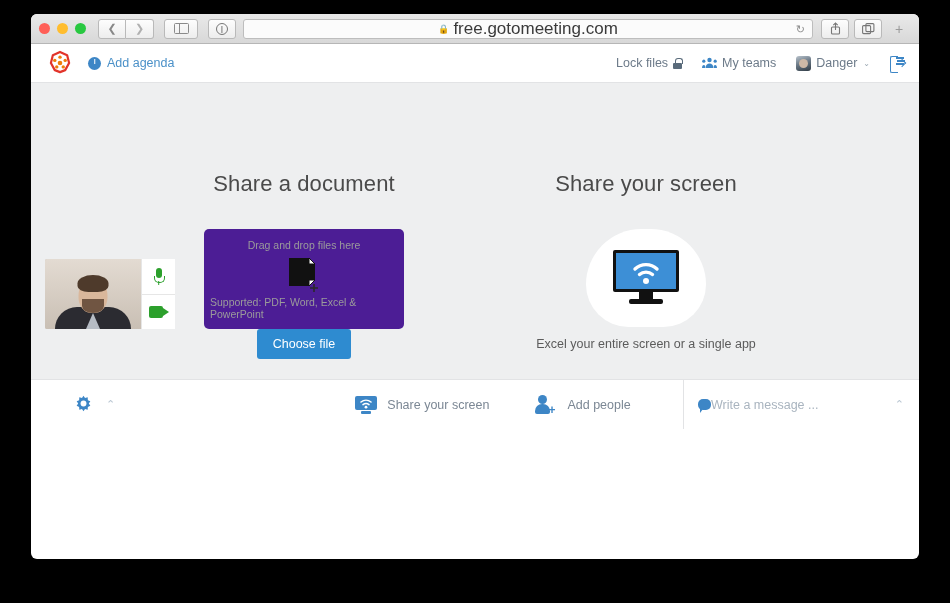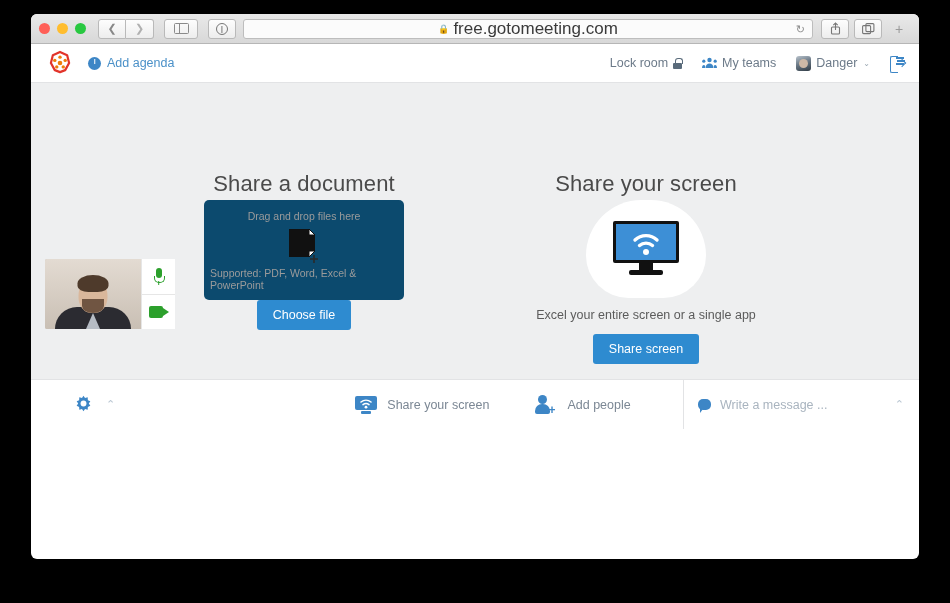--- a/index.html
+++ b/index.html
@@ -201,29 +201,29 @@
     justify-content: center;
     gap: 62px;
   }
 
   .panel { width: 280px; display: flex; flex-direction: column; align-items: center; }
 
   .panel-title {
     font-size: 22px;
     font-weight: 400;
     color: #4a4a4a;
-    margin-bottom: 3px;
+    margin-bottom: 32px;
     letter-spacing: 0.1px;
   }
 
   
   .dropzone {
     width: 200px;
     height: 100px;
-    background: #0c4a6e;
+    background: #4c1d95;
     border-radius: 5px;
     display: flex;
     flex-direction: column;
     align-items: center;
     justify-content: space-between;
     padding: 10px 6px 9px;
     cursor: pointer;
   }
   .dz-top { font-size: 10.5px; color: #9b9b9b; }
   .dz-bottom { font-size: 10.5px; color: #9b9b9b; }
@@ -386,21 +386,21 @@
     position:absolute; left:0px; top:9px; width:15px; height:10px;
     background:#3d86c6; border-radius:7px 7px 2px 2px;
   }
   .pa-plus {
     position:absolute; right:0px; bottom:0px; width:9px; height:9px;
     color:#3d86c6; font-size: 12px; line-height: 8px; font-weight: bold;
   }
 
   .bb-right {
     width: 235px;
-    display: flex; align-items: center; gap: 9px;
+    display: flex; align-items: center; 
     padding: 0 15px 0 14px;
   }
   .chat-bubble {
     width: 13px; height: 11px; background:#3d86c6; border-radius:5px;
     position: relative; flex-shrink: 0;
   }
   .chat-bubble:after {
     content:""; position:absolute; left:2px; bottom:-3px;
     border-style:solid; border-width:4px 3px 0 0;
     border-color:#3d86c6 transparent transparent transparent;
@@ -486,21 +486,21 @@
       <div class="add-agenda">
         <span class="agenda-icon"></span>
         <span>Add agenda</span>
       </div>
 
       <div class="header-spacer"></div>
 
       <div class="header-actions">
 
         <div class="hdr-item">
-          <span class="lbl">Lock room</span>
+          <span class="lbl">Lock files</span>
           <span class="lock-ic"></span>
         </div>
 
         <div class="hdr-item">
           <svg width="15" height="12" viewBox="0 0 15 12">
             <circle cx="7.5" cy="3" r="2.2" fill="#3d86c6"></circle>
             <path d="M3.6 11 C3.6 8.2 5.2 6.6 7.5 6.6 C9.8 6.6 11.4 8.2 11.4 11 Z" fill="#3d86c6"></path>
             <circle cx="1.8" cy="4.2" r="1.6" fill="#3d86c6"></circle>
             <circle cx="13.2" cy="4.2" r="1.6" fill="#3d86c6"></circle>
             <path d="M0 11 C0 9 0.8 8 1.8 8 C2.4 8 2.9 8.4 3.2 9 L3.2 11 Z" fill="#3d86c6"></path>
@@ -553,21 +553,20 @@
               <rect x="5" y="5" width="60" height="36" fill="#3d8fd6"></rect>
               <rect x="28" y="44" width="14" height="9" fill="#111111"></rect>
               <rect x="18" y="51" width="34" height="5" rx="2" fill="#111111"></rect>
               <path d="M24 21 A16 16 0 0 1 46 21" fill="none" stroke="#ffffff" stroke-width="3.4" stroke-linecap="round"></path>
               <path d="M28.5 26.5 A10 10 0 0 1 41.5 26.5" fill="none" stroke="#ffffff" stroke-width="3.4" stroke-linecap="round"></path>
               <circle cx="35" cy="33" r="3" fill="#ffffff"></circle>
             </svg>
           </div>
 
           <div class="screen-sub">Excel your entire screen or a single app</div>
-          <button class="btn-blue">Share screen</button>
         </div>
       </div>
 
       <div class="video-strip">
         <div class="video-thumb">
           <div class="vt-bg"></div>
           <div class="vt-body"></div>
           <div class="vt-shirt"></div>
           <div class="vt-head"></div>
           <div class="vt-hair"></div>

